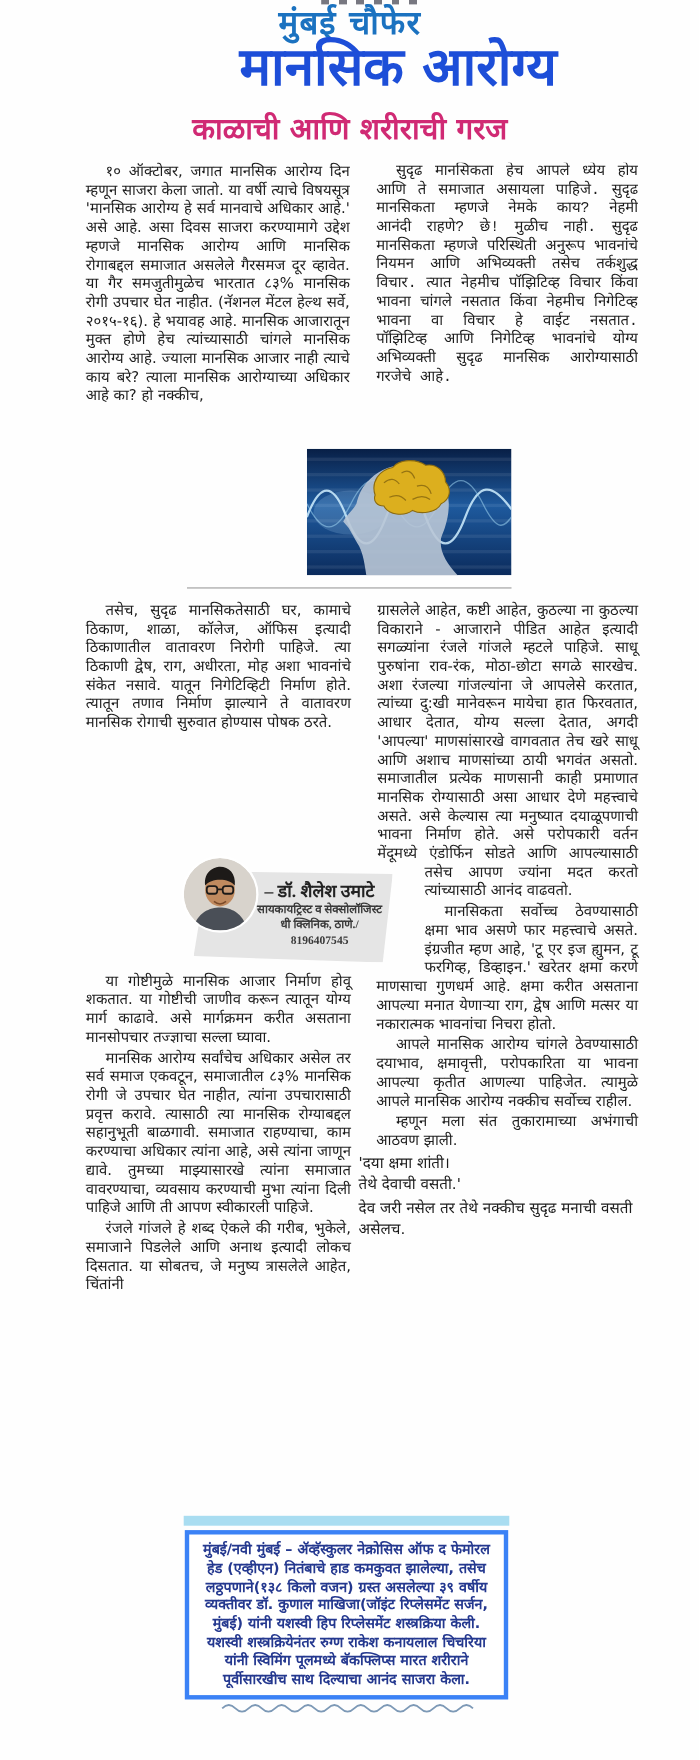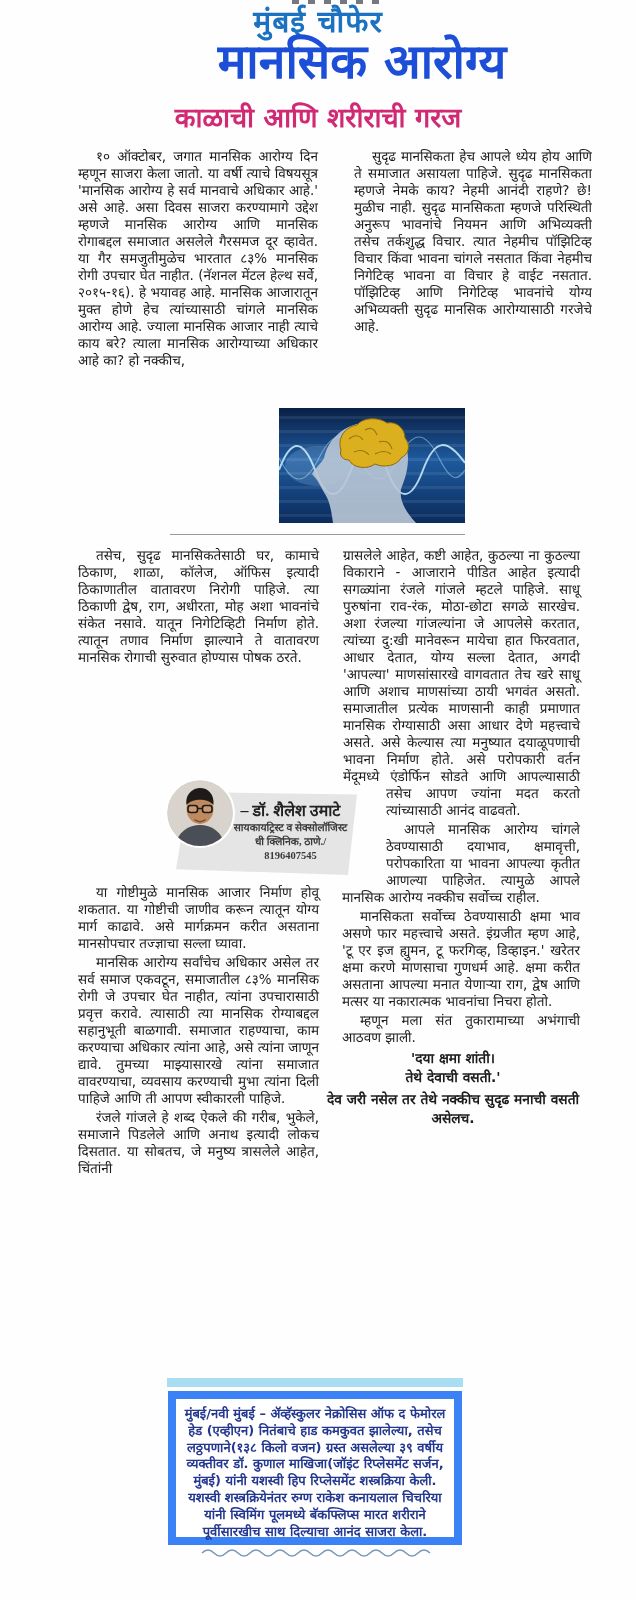--- a/index.html
+++ b/index.html
@@ -27,27 +27,27 @@
   #pull-quote{left:172px;top:700px;width:152px;text-align:center;
       font-family:"DejaVu Serif",serif;font-size:14.5px;line-height:22px;color:#111;letter-spacing:.5px;}
   #author-photo{left:167px;top:780px;width:66px;height:66px;border-radius:50%;overflow:hidden;
       z-index:3;box-shadow:0 0 0 2px #fff;}
   #author-banner{left:176px;top:792px;width:181px;height:83px;background:#e5e5e5;z-index:2;
       clip-path:polygon(7% 0,100% 3%,95% 100%,0 93%);
       padding:8px 4px 0 52px;box-sizing:border-box;text-align:center;font-family:Liberation Serif, serif;}
   #author-name{font-size:16px;font-weight:bold;color:#222;line-height:21px;}
   .author-sub{font-size:10.5px;font-weight:bold;color:#3a3a3a;line-height:14px;}
   #col-left-3{left:62px;top:884px;width:257px;}
-  #col-right-1{left:338px;top:148px;width:254px;height:258px;overflow:hidden;}
+  #col-right-1{left:326px;top:148px;width:254px;height:258px;overflow:hidden;font-family:Liberation Mono, monospace;}
   #brain-image{left:279px;top:408px;width:186px;height:115px;}
   #col-right-2{left:326px;top:547px;width:254px;}
-  .verse{font-weight:bold;text-align:center;font-size:13.8px;line-height:19px;margin:3px 0;}
+  .verse{font-weight:normal;font-size:13.8px;line-height:19px;margin:3px 0;}
   .verse div{white-space:nowrap;}
   #cyan-bar{left:167px;top:1378px;width:296px;height:9px;background:#a9ddf1;}
-  #news-box{left:168px;top:1391px;width:294px;height:154px;border:8px solid #3b82f6;
+  #news-box{left:168px;top:1391px;width:294px;height:154px;border:4px solid #3b82f6;
       background:#fff;box-sizing:border-box;padding:7px 8px;}
   #news-box p{margin:0;font-size:13px;line-height:16.8px;font-weight:bold;color:#24388f;text-align:center;}
   #wavy-line{left:200px;top:1543px;width:232px;height:12px;}
   #footer{left:0;top:1556px;width:100%;text-align:center;color:#3d3d3d;
       font-family:"Liberation Sans",sans-serif;font-size:15px;line-height:21px;}
 </style>
 </head>
 <body>
 
 <div id="page">
@@ -131,22 +131,22 @@
         <path d="M86,22 q8,-5 12,5"></path>
         <path d="M100,34 q10,-3 13,7"></path>
         <path d="M75,44 q9,-4 15,3"></path>
         <path d="M96,46 q9,-5 16,0"></path>
       </g>
     </svg>
   </div>
 
   <div class="abs col" id="col-right-2">
     <p class="bp noindent"><span class="fl1"></span><span class="fl2"></span><span>ग्रासलेले आहेत, कष्टी आहेत, कुठल्या ना कुठल्या विकाराने - आजाराने पीडित आहेत इत्यादी सगळ्यांना रंजले गांजले म्हटले पाहिजे. साधू पुरुषांना राव-रंक, मोठा-छोटा सगळे सारखेच. अशा रंजल्या गांजल्यांना जे आपलेसे करतात, त्यांच्या दु:खी मानेवरून मायेचा हात फिरवतात, आधार देतात, योग्य सल्ला देतात, अगदी 'आपल्या' माणसांसारखे वागवतात तेच खरे साधू आणि अशाच माणसांच्या ठायी भगवंत असतो. समाजातील प्रत्येक माणसानी काही प्रमाणात मानसिक रोग्यासाठी असा आधार देणे महत्त्वाचे असते. असे केल्यास त्या मनुष्यात दयाळूपणाची भावना निर्माण होते. असे परोपकारी वर्तन मेंदूमध्ये एंडोर्फिन सोडते आणि आपल्यासाठी तसेच आपण ज्यांना मदत करतो त्यांच्यासाठी आनंद वाढवतो.</span></p>
+    <p class="bp">मानसिकता सर्वोच्च ठेवण्यासाठी क्षमा भाव असणे फार महत्त्वाचे असते. इंग्रजीत म्हण आहे, 'टू एर इज ह्युमन, टू फरगिव्ह, डिव्हाइन.' खरेतर क्षमा करणे माणसाचा गुणधर्म आहे. क्षमा करीत असताना आपल्या मनात येणाऱ्या राग, द्वेष आणि मत्सर या नकारात्मक भावनांचा निचरा होतो.</p>
     <p class="bp">आपले मानसिक आरोग्य चांगले ठेवण्यासाठी दयाभाव, क्षमावृत्ती, परोपकारिता या भावना आपल्या कृतीत आणल्या पाहिजेत. त्यामुळे आपले मानसिक आरोग्य नक्कीच सर्वोच्च राहील.</p>
-    <p class="bp">मानसिकता सर्वोच्च ठेवण्यासाठी क्षमा भाव असणे फार महत्त्वाचे असते. इंग्रजीत म्हण आहे, 'टू एर इज ह्युमन, टू फरगिव्ह, डिव्हाइन.' खरेतर क्षमा करणे माणसाचा गुणधर्म आहे. क्षमा करीत असताना आपल्या मनात येणाऱ्या राग, द्वेष आणि मत्सर या नकारात्मक भावनांचा निचरा होतो.</p>
     <p class="bp">म्हणून मला संत तुकारामाच्या अभंगाची आठवण झाली.</p>
     <div class="verse">
       <div>'दया क्षमा शांती।</div>
       <div>तेथे देवाची वसती.'</div>
     </div>
     <div class="verse" style="white-space:normal;">देव जरी नसेल तर तेथे नक्कीच सुदृढ मनाची वसती असेलच.</div>
   </div>
 
   <div class="abs" id="cyan-bar"></div>
 

